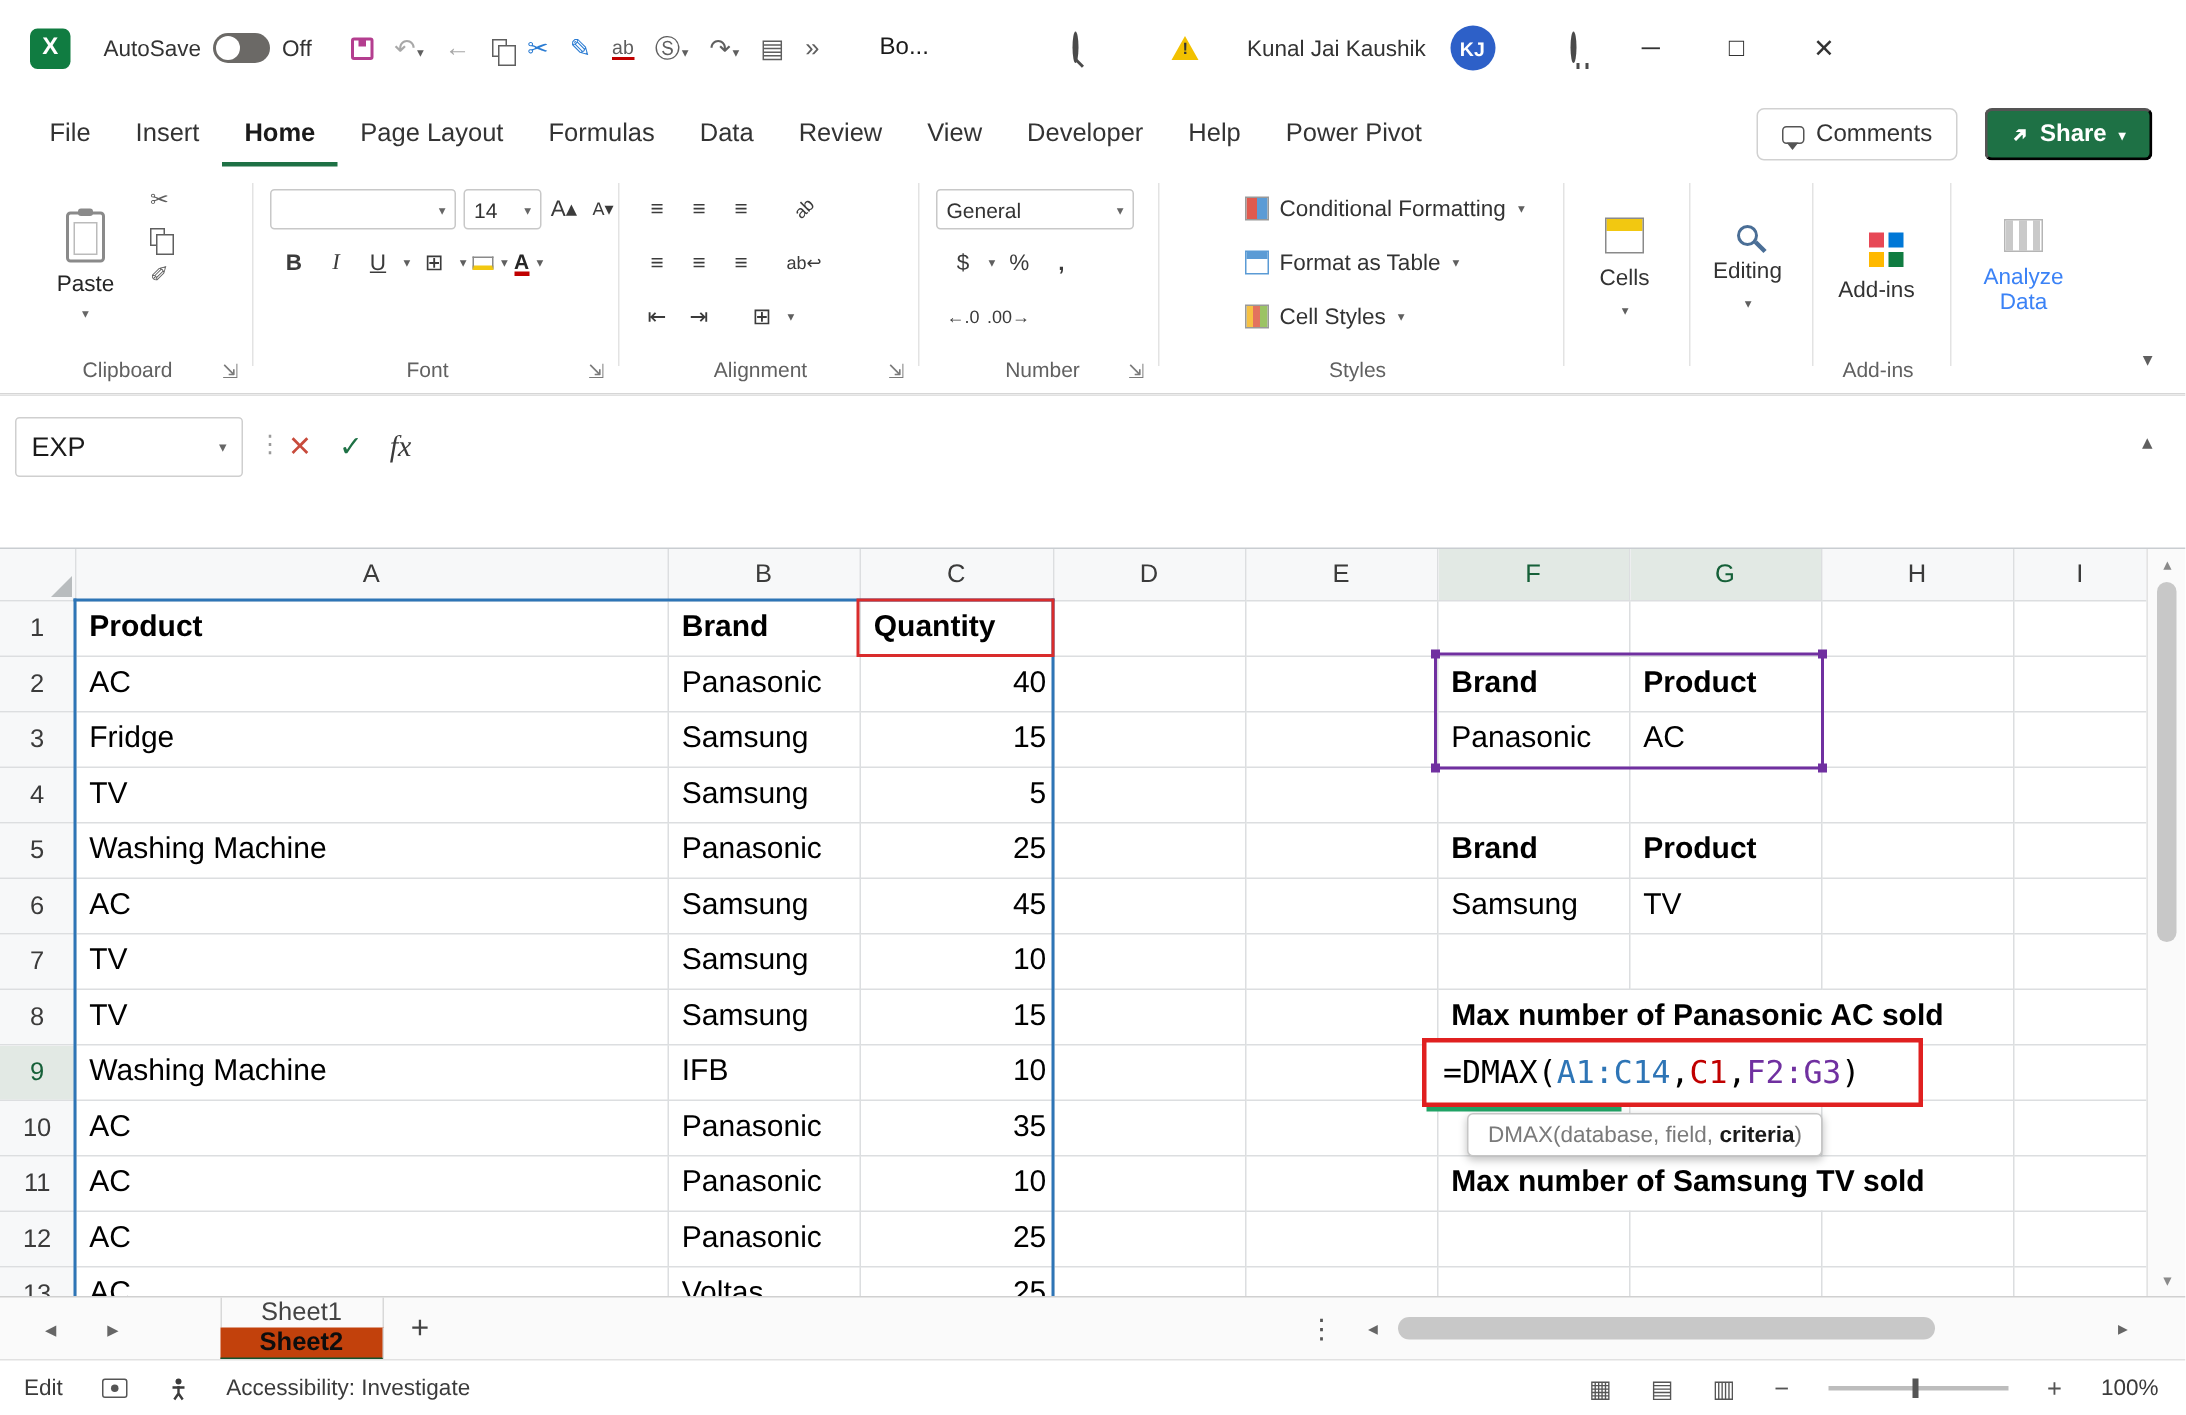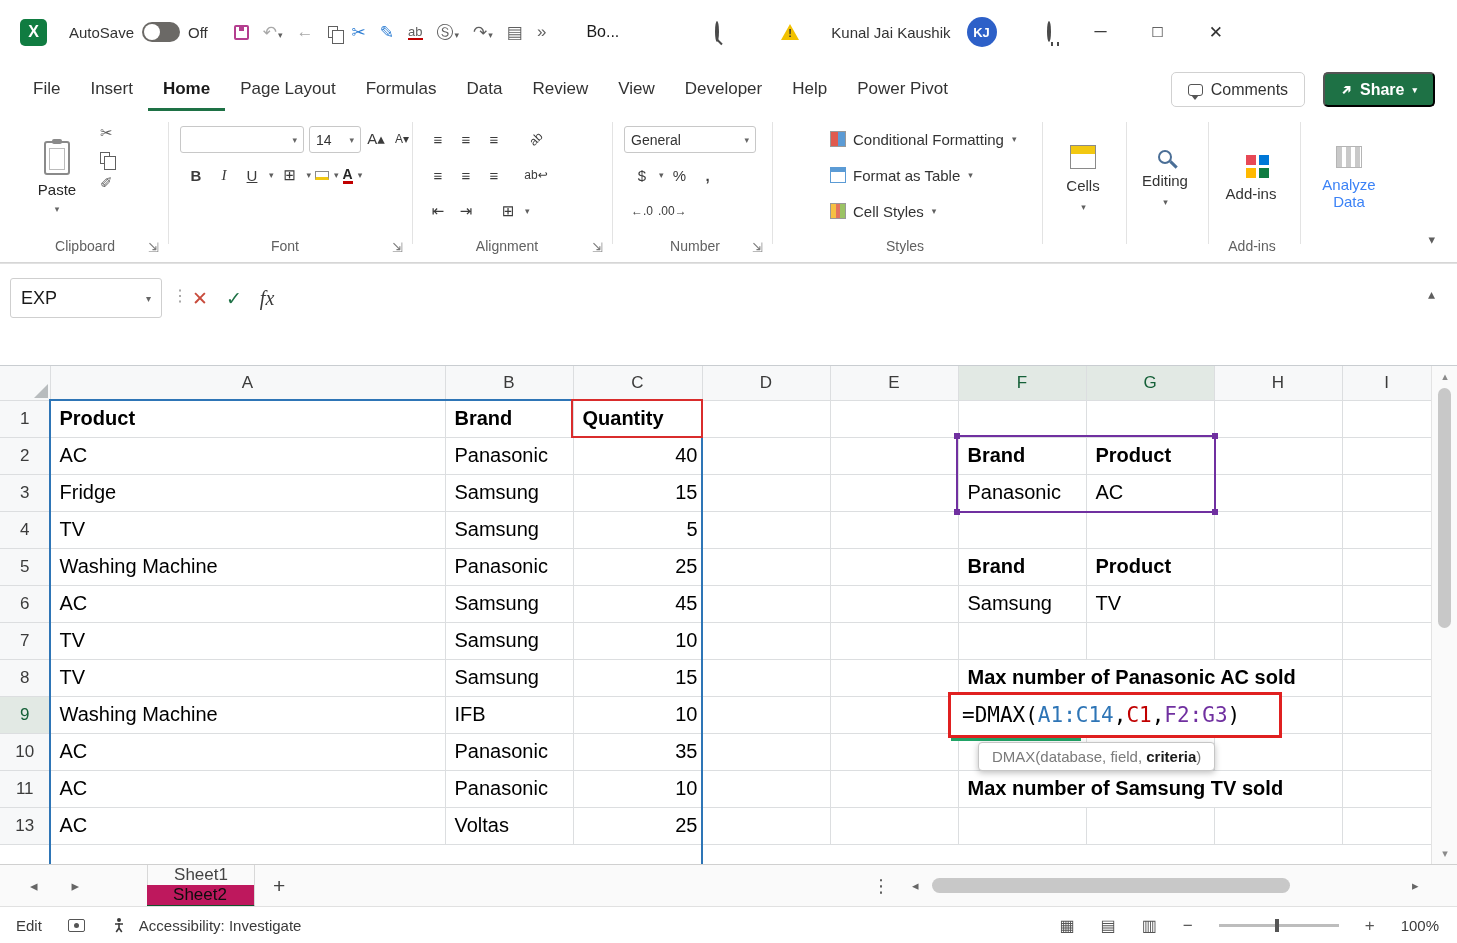--- a/index.html
+++ b/index.html
@@ -115,34 +115,34 @@
   .vscroll { position: absolute; left: 1431px; top: 0; width: 26px; height: 498px; background: #FAFAFA; border-left: 1px solid #E3E3E3; }
   .vscroll .arr { position: absolute; left: 0; width: 26px; text-align: center; color: #8a8a8a; font-size: 11px; }
   .vthumb { position: absolute; left: 6px; top: 22px; width: 13px; height: 240px; background: #C8C8C8; border-radius: 7px; }
 
   
   .sheetbar { position: absolute; top: 864px; left: 0; width: 1457px; height: 42px; background: #FAFAFA; border-top: 1px solid #D0D0D0; display: flex; align-items: stretch; }
   .nav-arrows { display: flex; align-items: center; gap: 34px; margin-left: 30px; color: #666; font-size: 15px; }
   .stabs { display: flex; margin-left: 68px; flex-direction: column; }
   .stab { display: flex; align-items: center; padding: 0 26px; font-size: 17px; color: #444; border-right: 1px solid #D8D8D8; }
   .stab:first-child { border-left: 1px solid #D8D8D8; }
-  .stab.active { font-weight: normal; color: #0d0d0d; border-bottom: 3px solid #14532d; background: #be185d; }
+  .stab.active { font-weight: bold; color: #0d0d0d; border-bottom: 3px solid #14532d; background: #c2410c; }
   .addsheet { display: flex; align-items: center; padding: 0 18px; font-size: 21px; color: #444; }
   .sheet-dots { position: absolute; left: 872px; top: 10px; color: #555; font-size: 18px; }
   .hscroll-left { position: absolute; left: 912px; top: 13px; color: #666; font-size: 13px; }
   .hscroll-right { position: absolute; left: 1412px; top: 13px; color: #666; font-size: 13px; }
   .htrack { position: absolute; left: 932px; top: 13px; width: 472px; height: 15px; }
   .hthumb { position: absolute; left: 0; top: 0; width: 358px; height: 15px; background: #C8C8C8; border-radius: 8px; }
 
   
   .statusbar { position: absolute; top: 906px; left: 0; width: 1457px; height: 37px; background: #fff; border-top: 1px solid #E1E1E1; font-size: 15px; color: #3b3b3b; }
   .sb-left { position: absolute; left: 16px; top: 0; height: 37px; display: flex; align-items: center; gap: 26px; }
   .macro-ic { width: 17px; height: 13px; border: 1.5px solid #555; border-radius: 2px; position: relative; }
   .macro-ic::after { content: ''; position: absolute; left: 5px; top: 3px; width: 5px; height: 5px; border-radius: 50%; background: #555; }
-  .acc-group { display: flex; gap: 12px; }
+  .acc-group { display: flex; align-items: center; gap: 24px; }
   .sb-right { position: absolute; right: 18px; top: 0; height: 37px; display: flex; align-items: center; gap: 26px; }
   .view-ic { font-size: 16px; color: #555; }
   .zoom-track { width: 120px; height: 3px; background: #BDBDBD; position: relative; }
   .zoom-thumb { position: absolute; left: 56px; top: -5px; width: 4px; height: 13px; background: #555; }
   .zoom-pm { font-size: 17px; color: #555; }
 </style>
 </head>
 <body>
 
 <div class="titlebar">
@@ -499,20 +499,32 @@
       <th class="rh">11</th>
       <td class="g">AC</td>
       <td class="g">Panasonic</td>
       <td class="g num">10</td>
       <td></td>
           <td></td>
       <td class="pink" colspan="3">Max number of Samsung TV sold</td>
       <td></td>
     </tr>
     <tr>
+      <th class="rh">12</th>
+      <td class="g">AC</td>
+      <td class="g">Panasonic</td>
+      <td class="g num">25</td>
+      <td></td>
+          <td></td>
+      <td></td>
+          <td></td>
+      <td></td>
+          <td></td>
+    </tr>
+    <tr>
       <th class="rh">13</th>
       <td class="g">AC</td>
       <td class="g">Voltas</td>
       <td class="g num">25</td>
       <td></td>
           <td></td>
       <td></td>
           <td></td>
       <td></td>
           <td></td>

